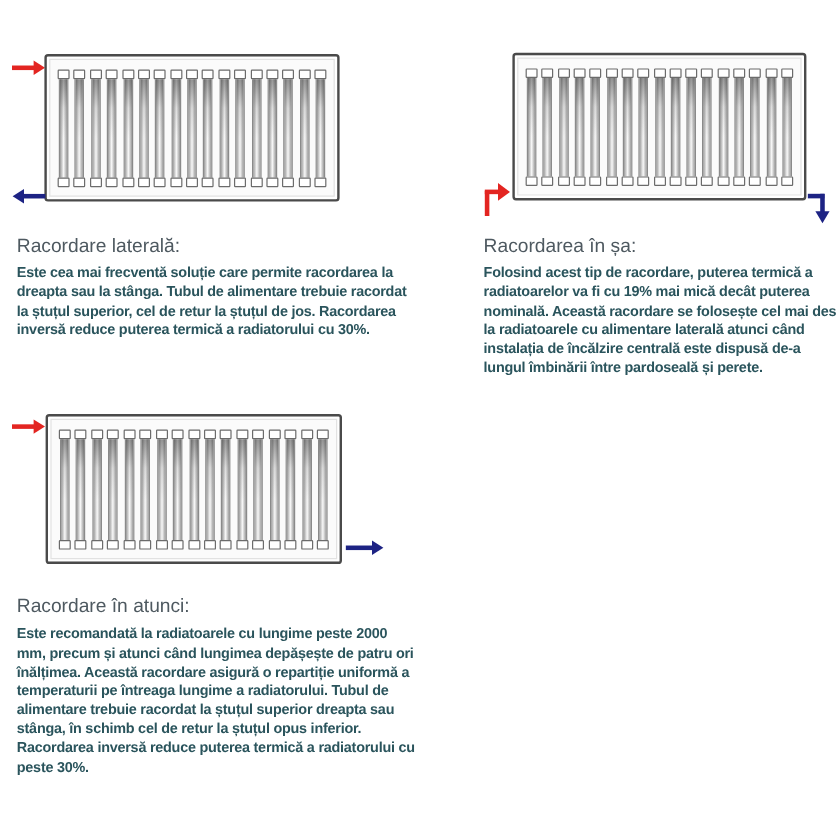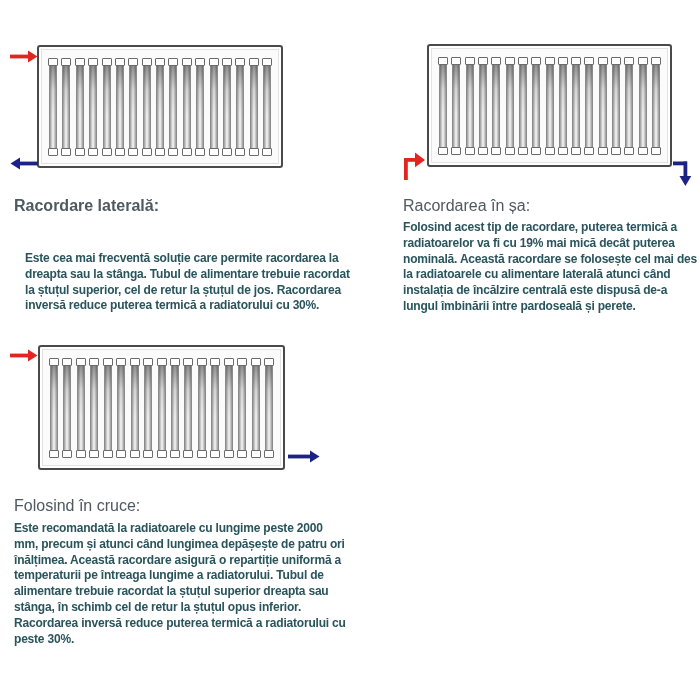--- a/index.html
+++ b/index.html
@@ -41,22 +41,22 @@
   .a3-return{left:288px;top:449px;}
   
   .heading{
     position:absolute;margin:0;font-size:16px;font-weight:400;
     color:#4e5960;letter-spacing:0;
   }
   .body-text{
     position:absolute;margin:0;font-size:12px;font-weight:600;
     line-height:15.8px;color:#2a545c;letter-spacing:-0.2px;
   }
-  .h1{left:14px;top:197px;font-weight:bold;}
-  .p1{left:25px;top:220px;width:332px;margin-top:31px;}
+  .h1{left:14px;top:197px;}
+  .p1{left:14px;top:220px;width:332px;}
   .h2{left:403px;top:197px;}
   .p2{left:403px;top:220px;width:297px;}
   .h3{left:14px;top:497px;}
   .p3{left:14px;top:521px;width:332px;}
 </style>
 </head>
 <body>
 
 <div class="canvas">
 
@@ -357,17 +357,17 @@
             <div class="cap"></div>
             <div class="tube"></div>
             <div class="cap"></div>
           </div>
         </div>
     </div>
     <svg class="arrow a3-return" width="32" height="15" viewBox="0 0 32 15">
       <rect x="0" y="5.6" width="23" height="3.8" fill="#1d2384"></rect>
       <polygon points="22,1.5 31.5,7.5 22,13.5" fill="#1d2384"></polygon>
     </svg>
-    <h2 class="heading h3">Folosind în cruce:</h2>
+    <h2 class="heading h3">Racordare în atunci:</h2>
     <p class="body-text p3">Este recomandată la radiatoarele cu lungime peste 2000 mm, precum și atunci când lungimea depășește de patru ori înălțimea. Această racordare asigură o repartiție uniformă a temperaturii pe întreaga lungime a radiatorului. Tubul de alimentare trebuie racordat la ștuțul superior dreapta sau stânga, în schimb cel de retur la ștuțul opus inferior. Racordarea inversă reduce puterea termică a radiatorului cu peste 30%.</p>
   </section>
 
 </div>
 
 </body></html>

